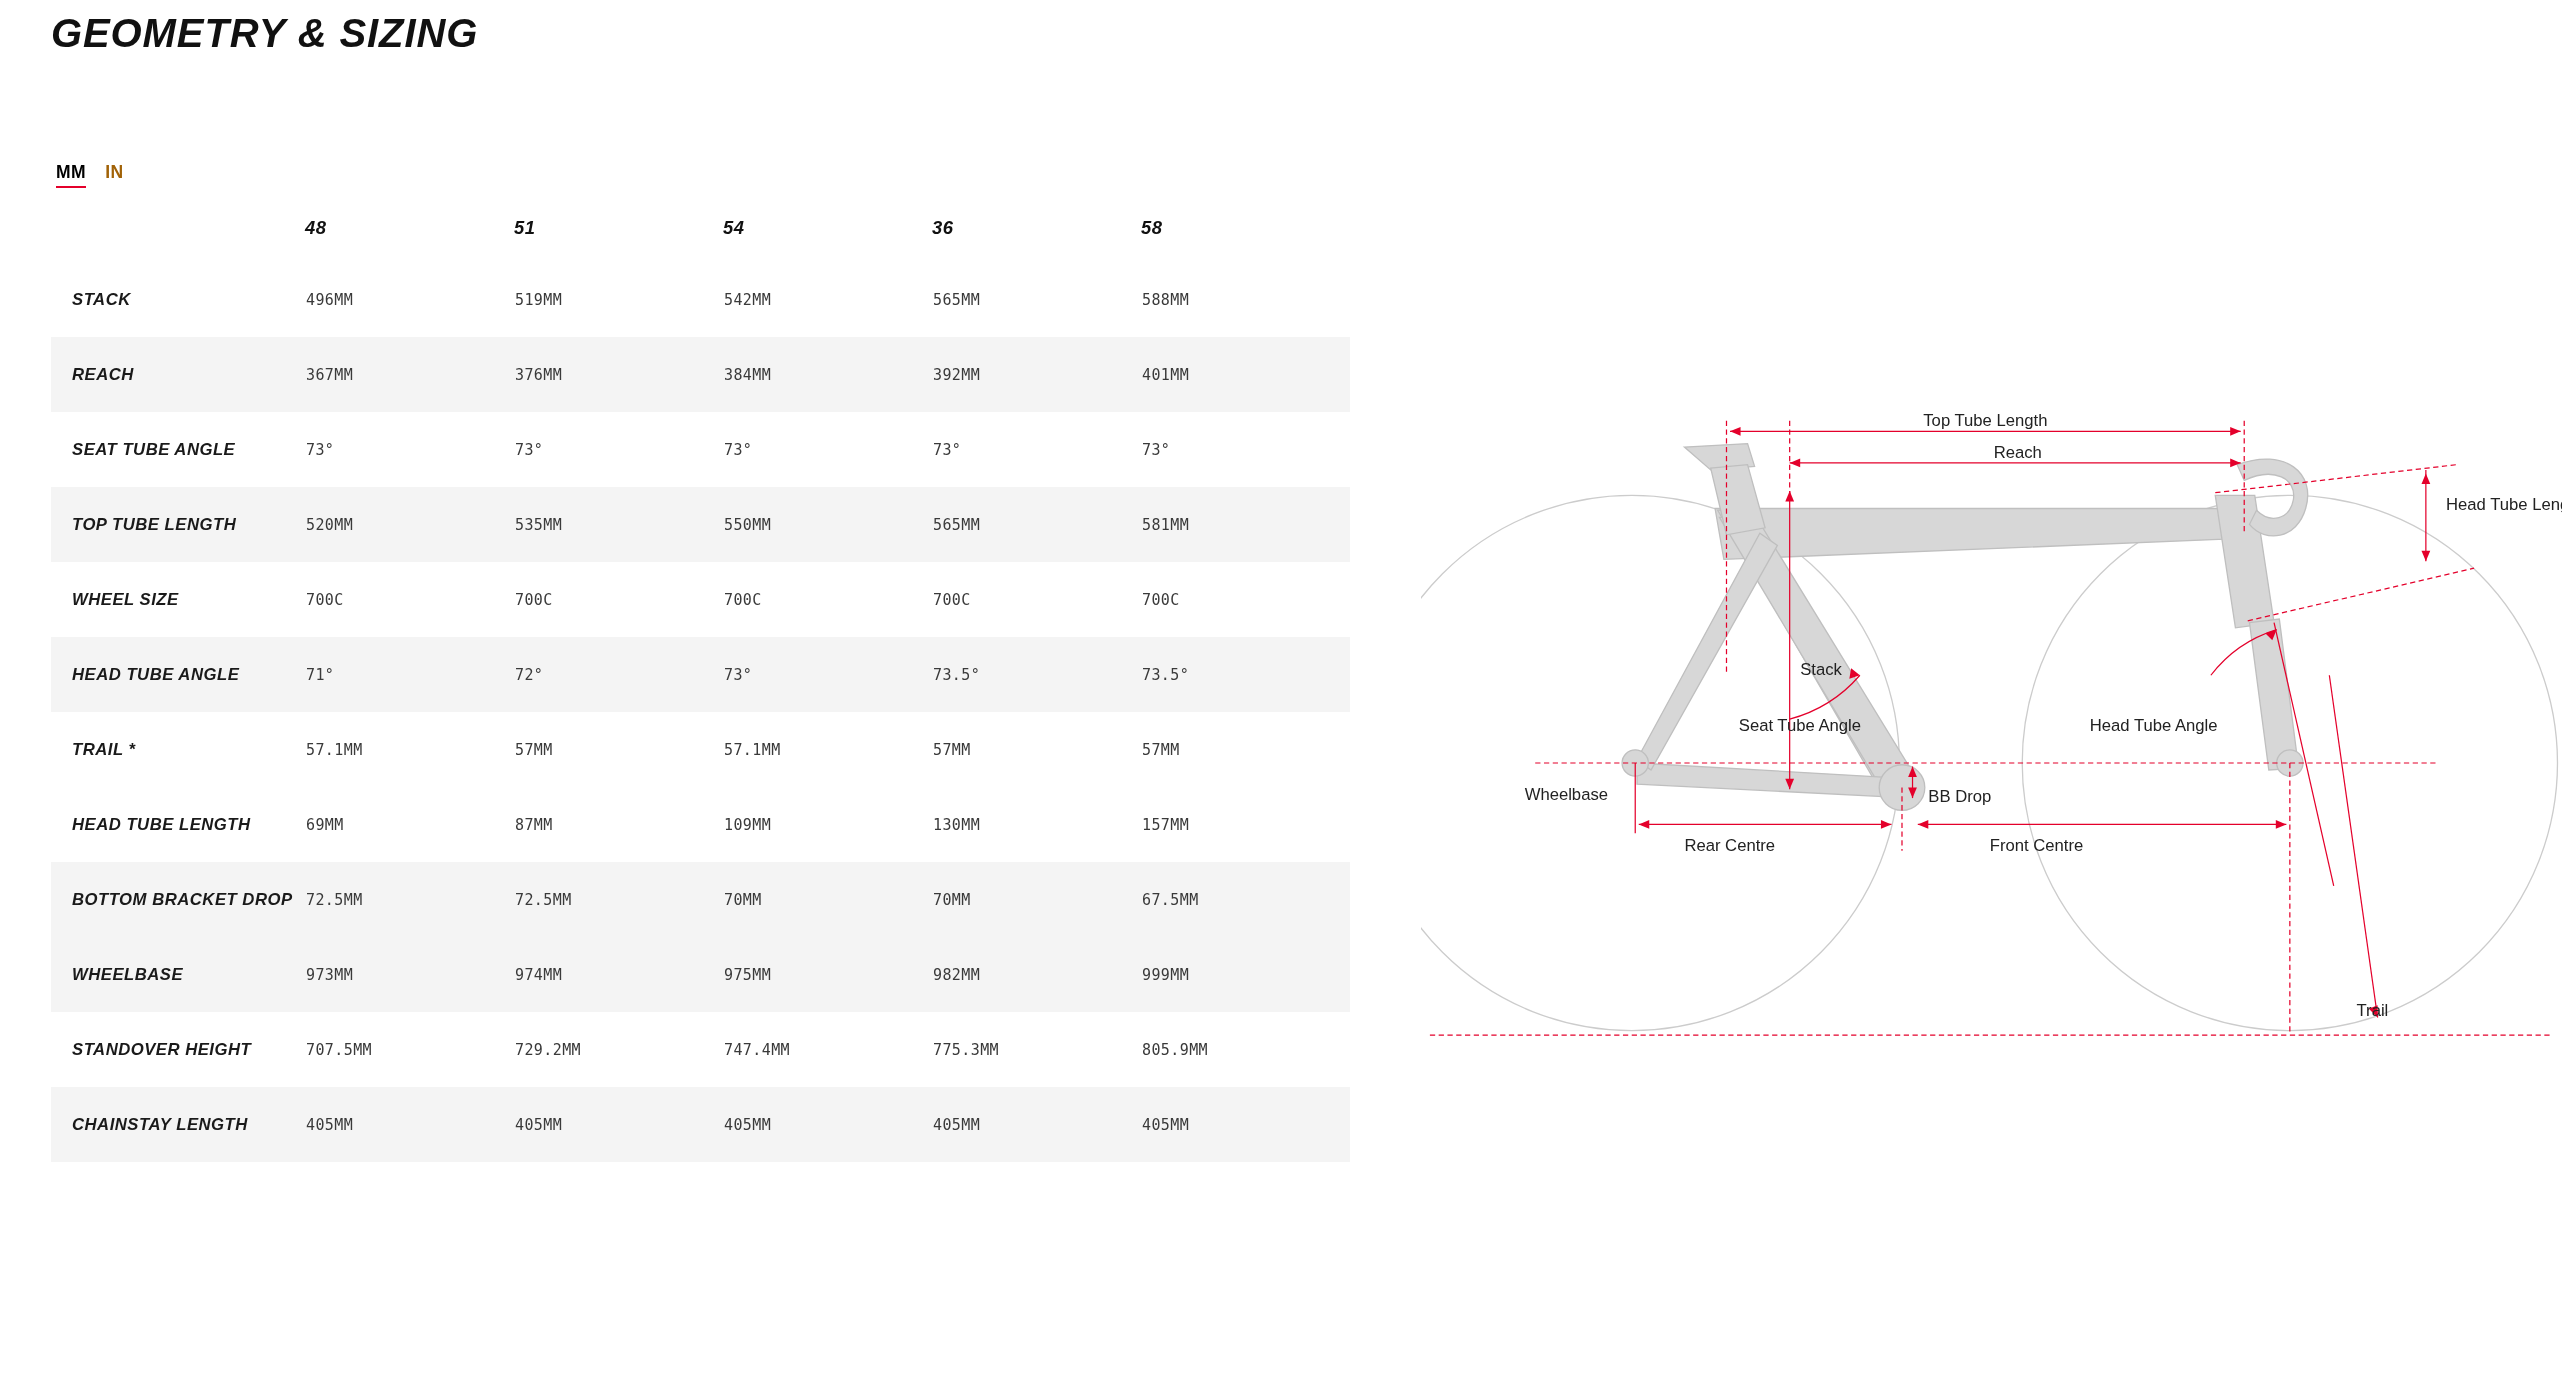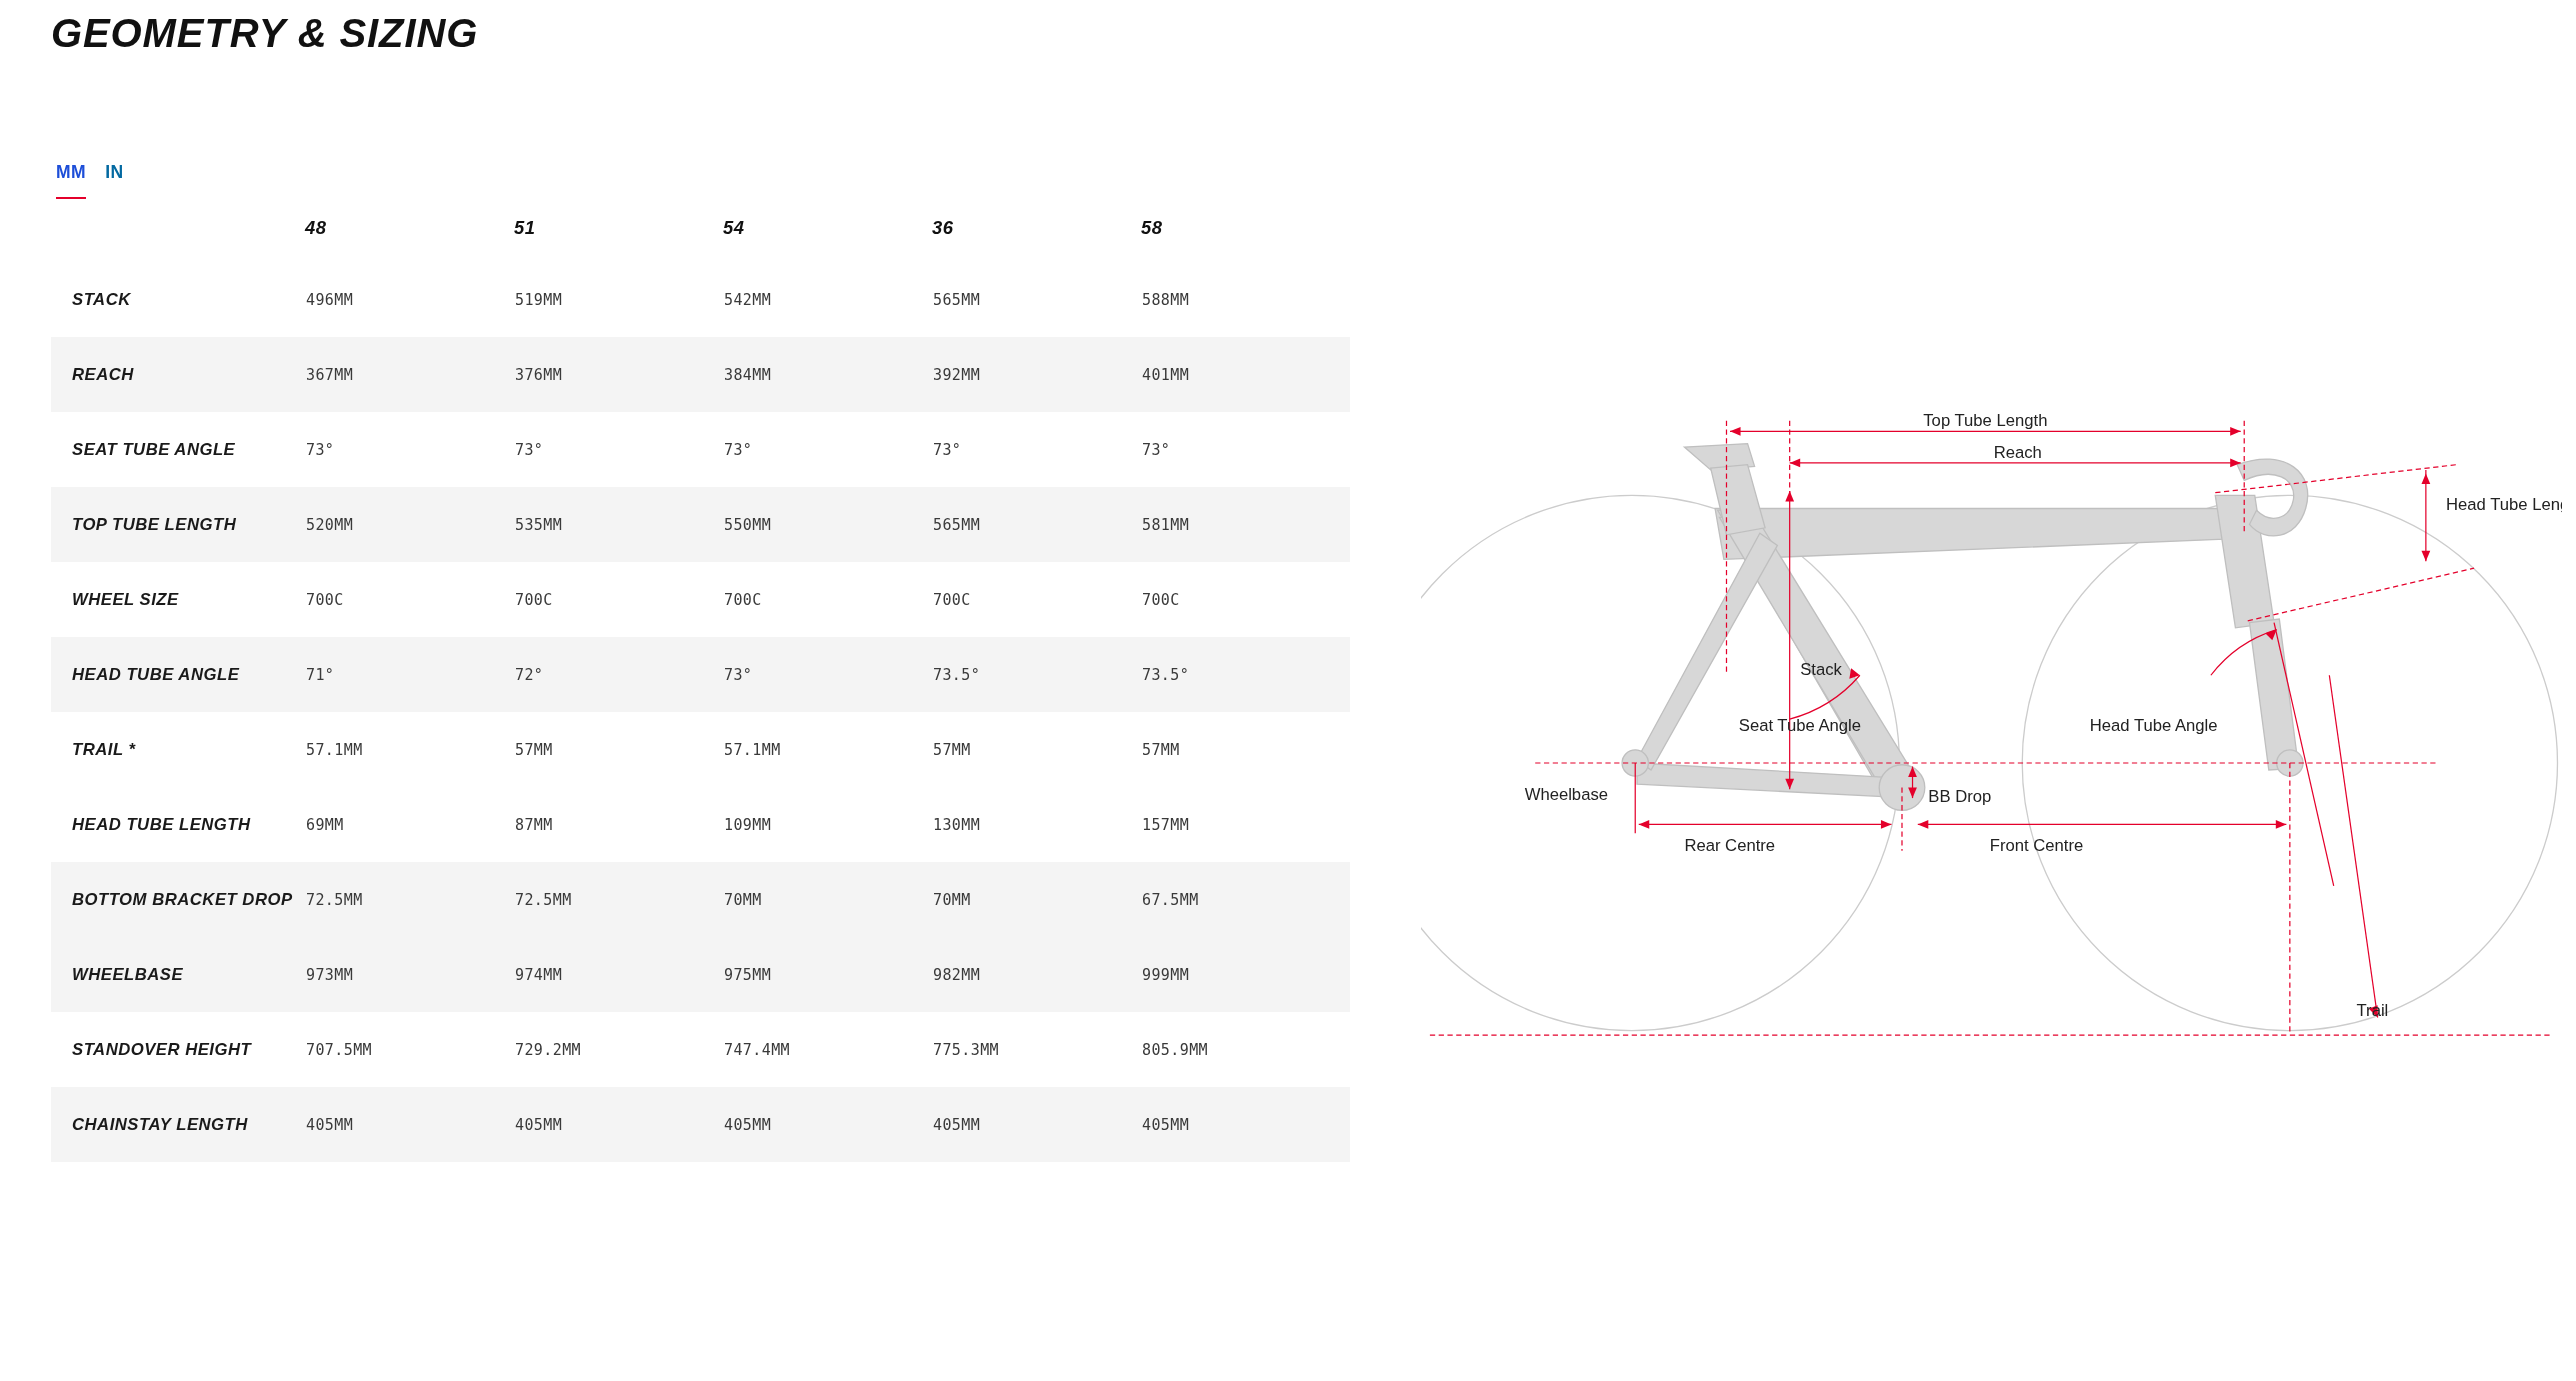--- a/index.html
+++ b/index.html
@@ -36,26 +36,26 @@
     left: 56px;
     top: 162px;
     font-size: 17.5px;
     font-weight: bold;
     letter-spacing: 0.4px;
   }
   .unit-btn {
     display: inline-block;
     cursor: pointer;
     margin-right: 14px;
-    color: #0369a1;
+    color: #a16207;
   }
   .unit-btn.active {
-    color: #1d4ed8;
+    color: #000000;
     border-bottom: 2.6px solid #e4002b;
-    padding-bottom: 14px;
+    padding-bottom: 3px;
   }
   table.geo {
     position: absolute;
     left: 51px;
     top: 217px;
     width: 1299px;
     border-collapse: collapse;
     table-layout: fixed;
   }
   table.geo th.size-h {

